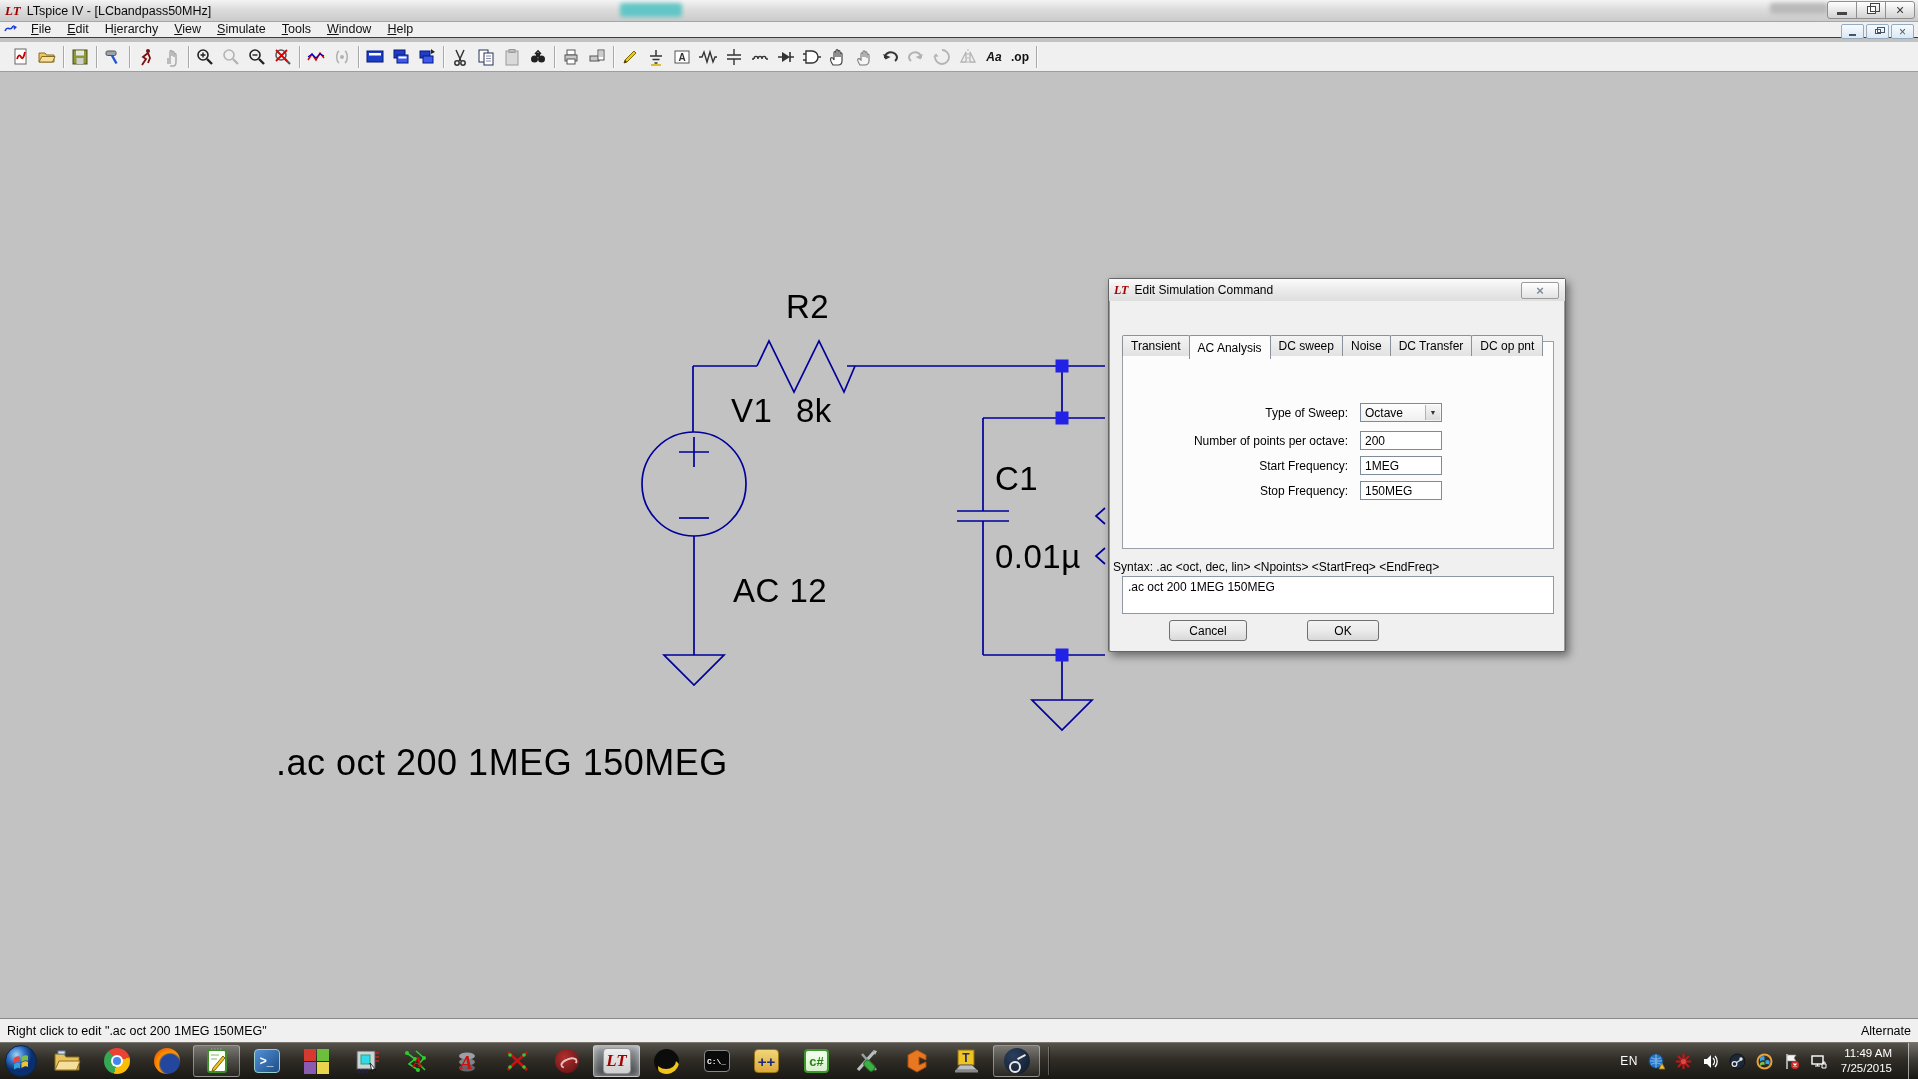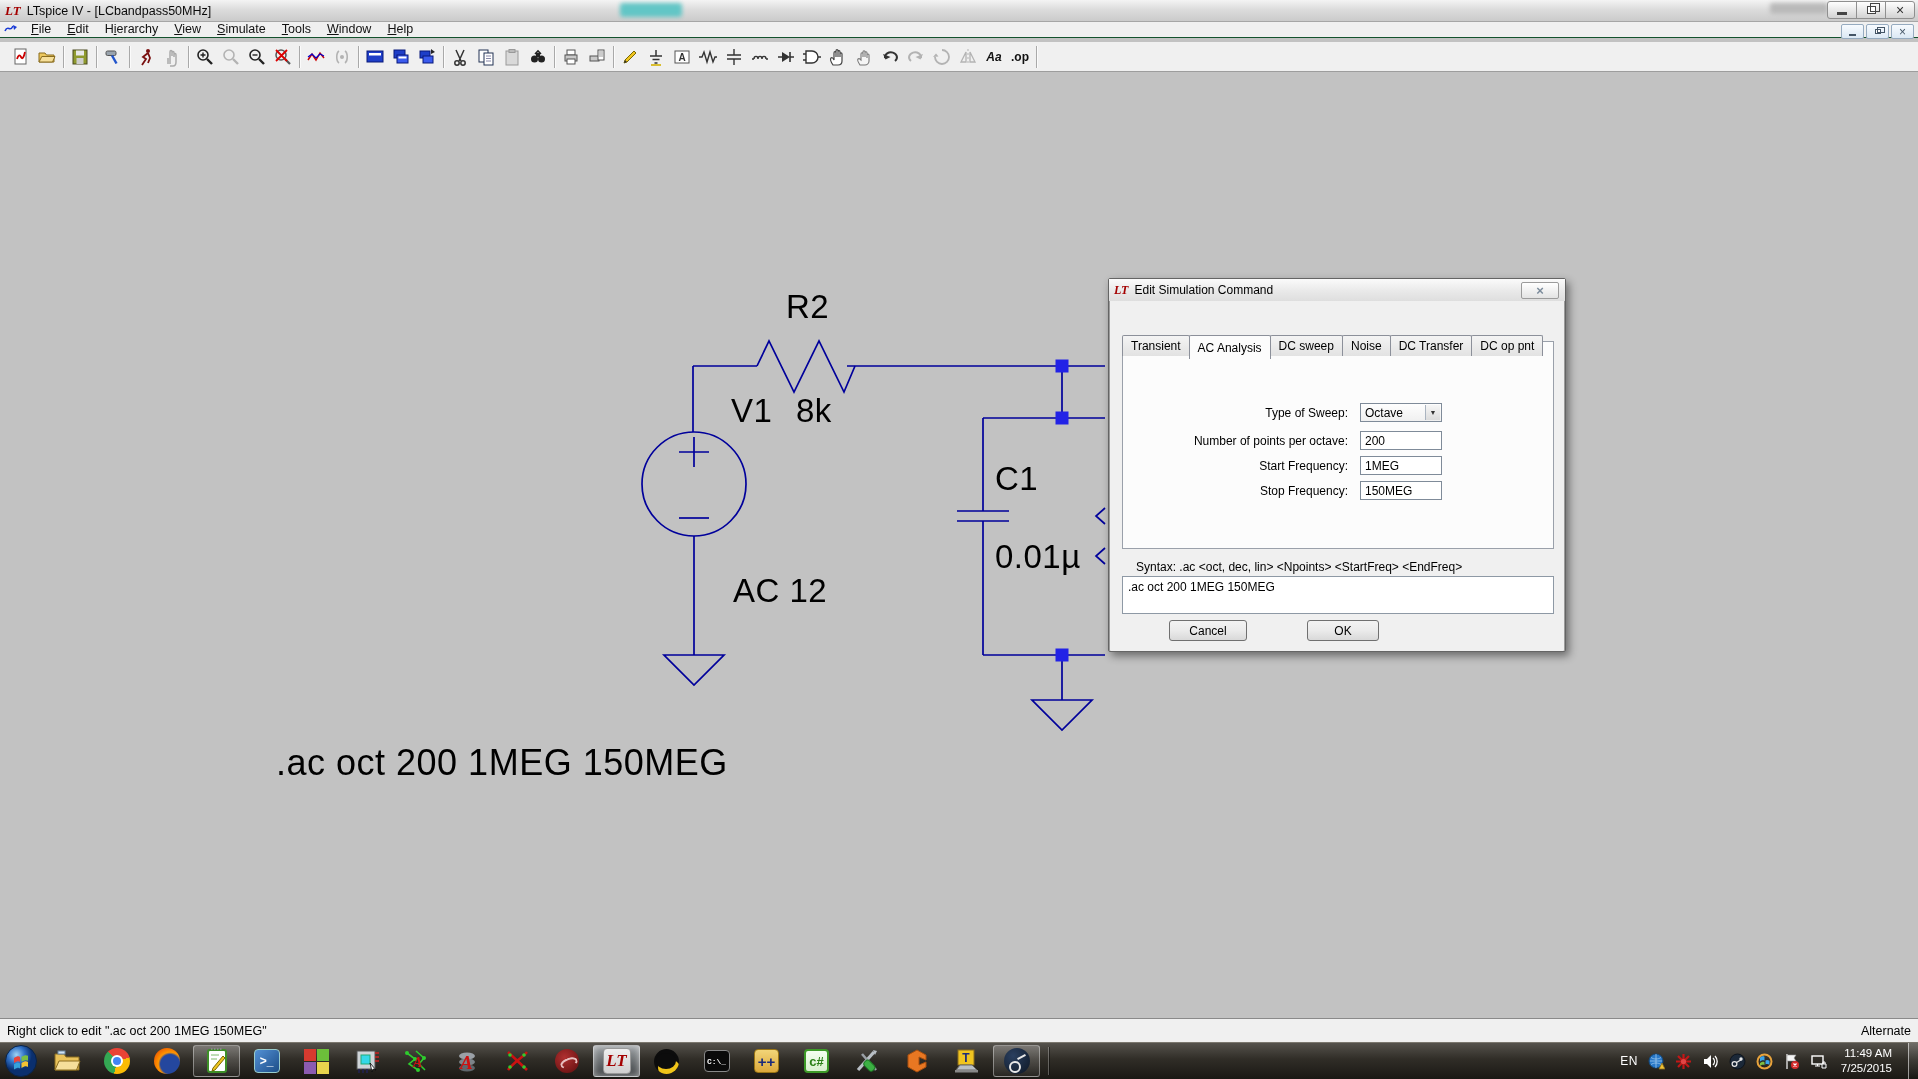--- a/index.html
+++ b/index.html
@@ -48,21 +48,21 @@
   .dlg-close{position:absolute;top:3px;right:6px;width:38px;height:17px;border:1px solid #9b9b9b;border-radius:2px;background:linear-gradient(#ffffff,#e3e3e3);color:#7b8b9b;font-size:11px;font-weight:bold;display:flex;align-items:center;justify-content:center}
   .tabs{position:absolute;left:13px;top:56px;display:flex;align-items:flex-start;z-index:3}
   .tab{padding:3px 8px;border:1px solid #8c909a;border-bottom:none;background:linear-gradient(#f4f4f4,#e2e2e2);margin-right:-1px;border-radius:2px 2px 0 0;white-space:nowrap}
   .tab.active{background:#fcfcfc;padding-top:5px;padding-bottom:4px;position:relative;z-index:4}
   .panel{position:absolute;left:13px;top:62px;width:432px;height:208px;border:1px solid #9aa0aa;background:#fcfcfc;z-index:2}
   .desc{padding:10px 18px 0;text-align:center;line-height:1.35}
   .flab{position:absolute;right:205px;white-space:nowrap}
   .fctl{position:absolute;left:237px;width:82px;height:19px;border:1px solid #7f8b99;background:#fff;padding:2px 4px;white-space:nowrap;overflow:hidden}
   .fsel{padding-right:16px;background:linear-gradient(#fefefe,#f0f0f0)}
   .fsel .arrow{position:absolute;right:1px;top:1px;bottom:1px;width:15px;background:linear-gradient(#f6f6f6,#dcdcdc);border-left:1px solid #aab4c0;display:flex;align-items:center;justify-content:center;font-size:7px;color:#333}
-  .syntax{position:absolute;left:27px;top:281px;white-space:nowrap}
+  .syntax{position:absolute;left:4px;top:281px;white-space:nowrap}
   .cmdbox{position:absolute;left:13px;top:297px;width:432px;height:38px;background:#fff;border:1px solid #8e99a5;padding:3px 5px}
   .dbtn{position:absolute;top:341px;height:21px;border:1px solid #707070;border-radius:3px;background:linear-gradient(#f3f3f3,#ebebeb 50%,#d9d9d9);display:flex;align-items:center;justify-content:center}
   .dbtn.cancel{left:60px;width:78px}
   .dbtn.ok{left:198px;width:72px}
 
   
   .statusbar{position:absolute;top:1018px;left:0;right:0;height:24px;background:#f0f0f0;border-top:1px solid #8a8a8a;display:flex;align-items:center;font-size:12.5px;color:#000;padding:0 7px;z-index:20}
   .status-right{margin-left:auto}
 
   

